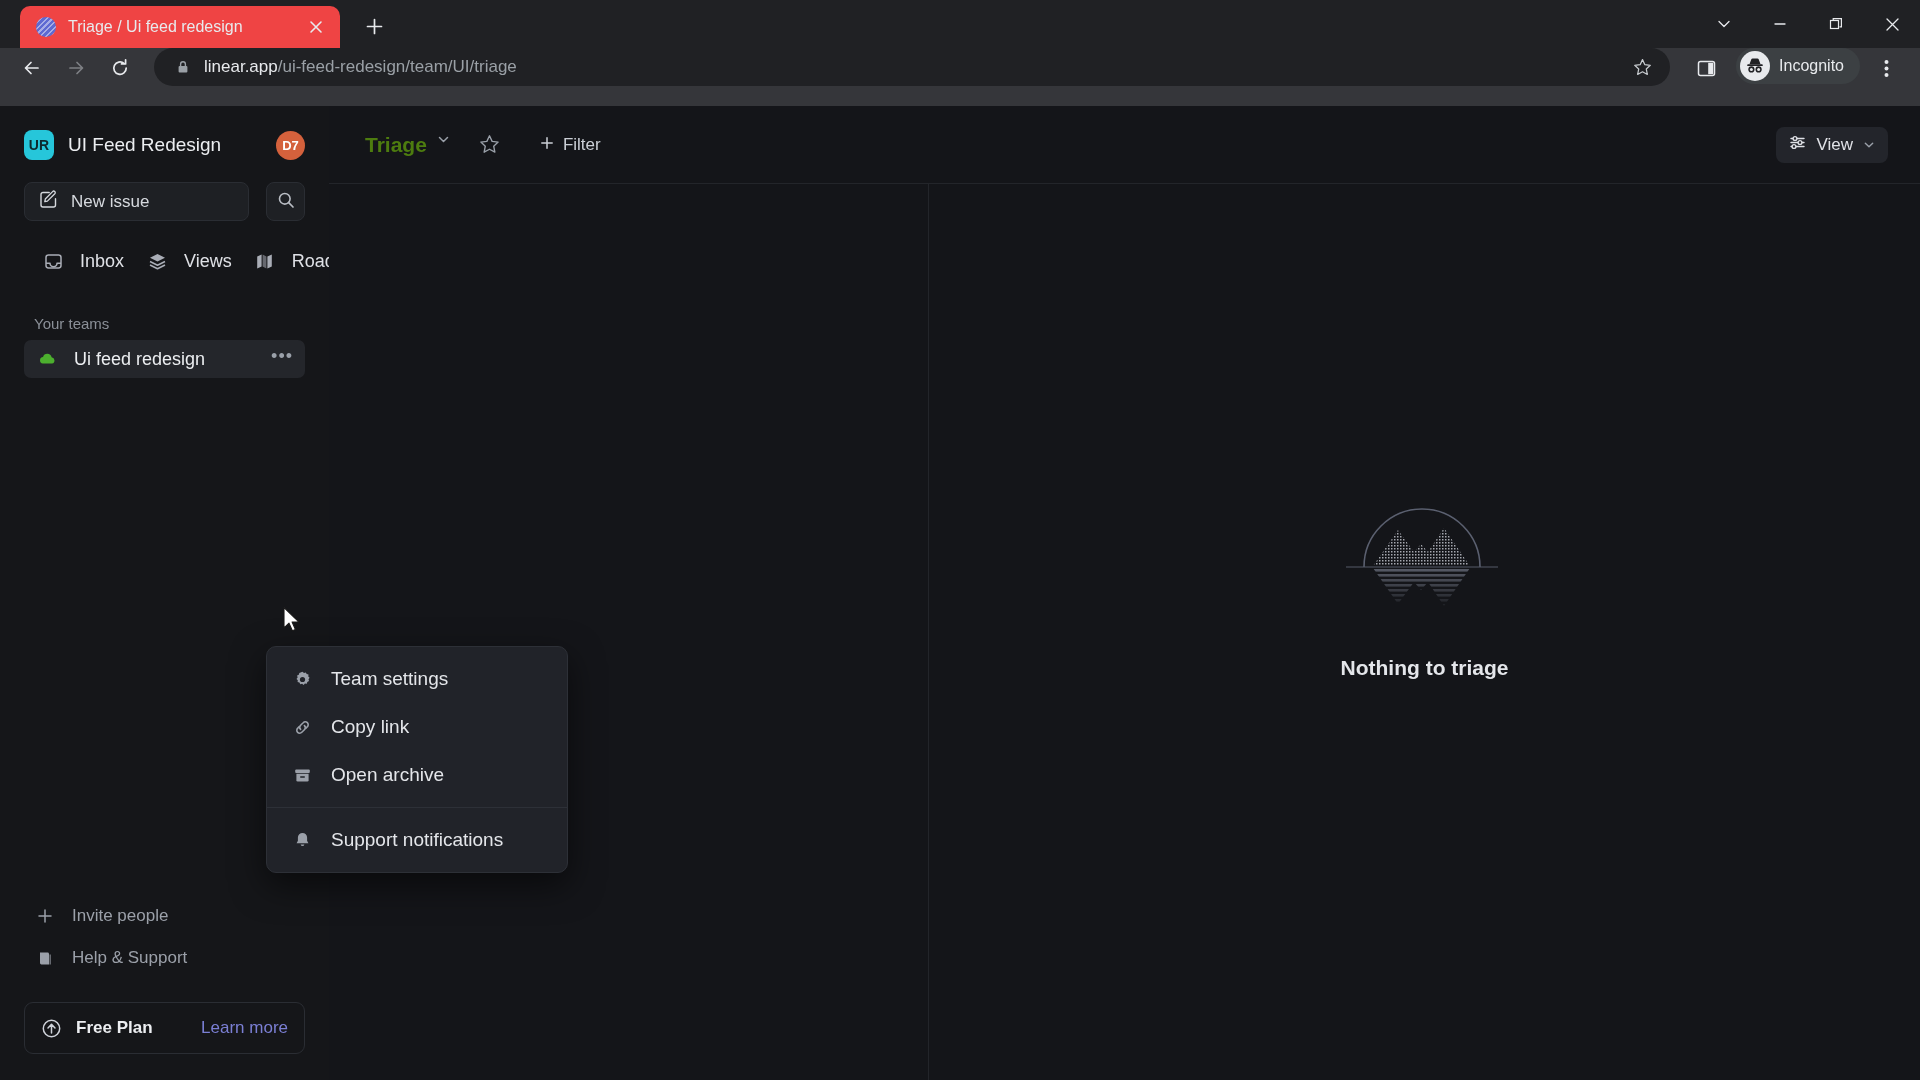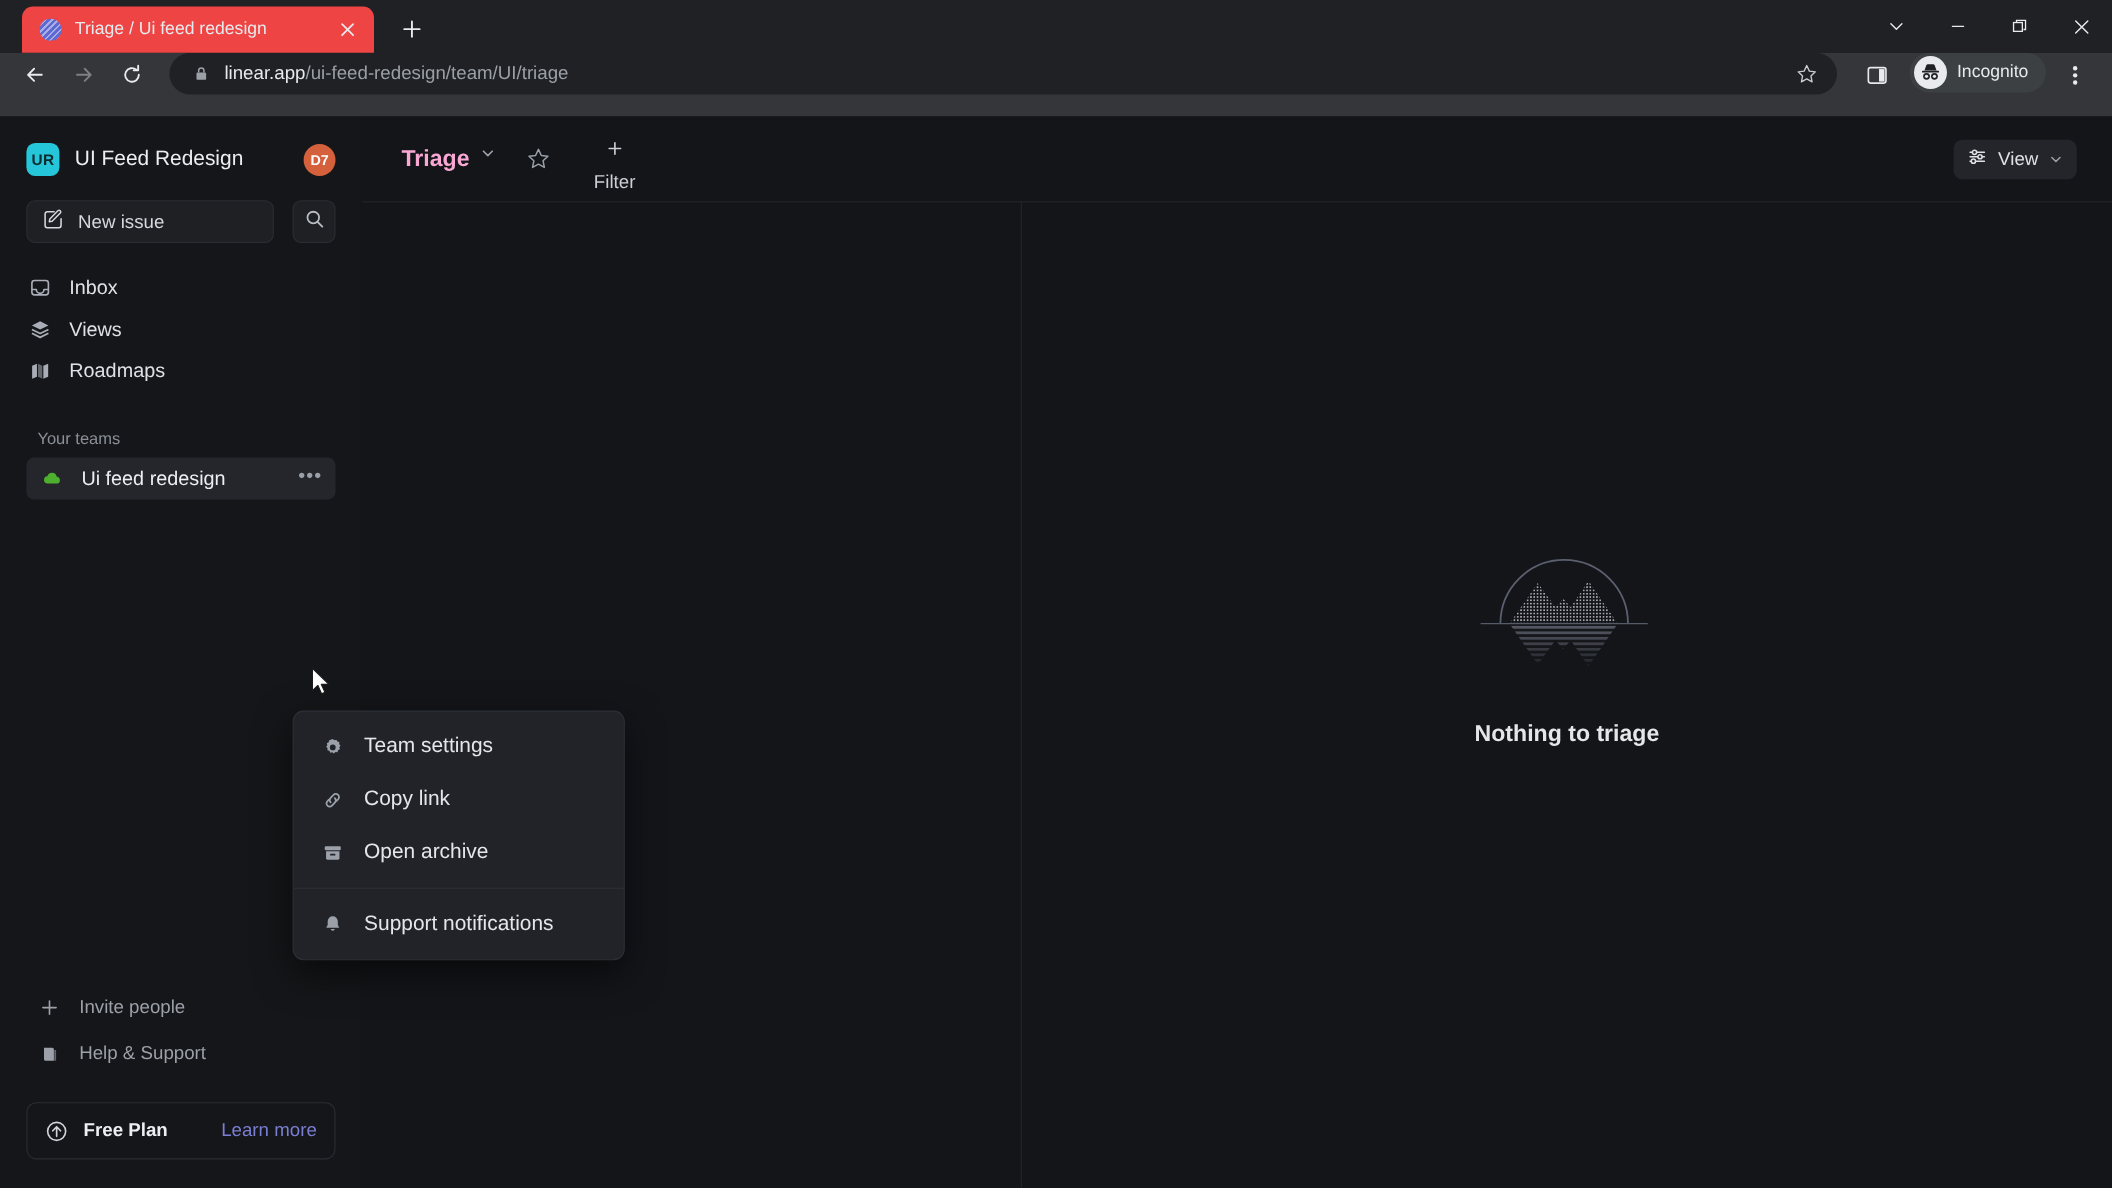--- a/index.html
+++ b/index.html
@@ -102,21 +102,21 @@
   .newissue {
     flex:1; height: 39px; background:#1e2024; border:1px solid #2a2d33; border-radius: 8px;
     display:flex; align-items:center; gap: 13px; padding: 0 14px;
     color:#d6d9de; font-size: 17px;
   }
   .searchbtn {
     width: 39px; height: 39px; background:#1e2024; border:1px solid #2a2d33; border-radius: 8px;
     display:flex;align-items:center;justify-content:center; color:#b9bdc4;
   }
 
-  .navlist { padding: 22px 24px 0 15px; display:flex; flex-direction:column; gap: 2px; }
+  .navlist { padding: 22px 24px 0 32px; display:flex; gap: 2px; }
   .navitem {
     height: 36px; display:flex; align-items:center; gap: 16px; padding: 0 10px;
     border-radius: 7px; color:#dfe1e6; font-size: 18px;
   }
   .navitem .ic { width: 22px; display:flex; align-items:center; justify-content:center; color:#a9adb6; }
 
   .section-label {
     padding: 36px 34px 8px 34px; color:#8b9098; font-size: 15px;
   }
   .teamrow {
@@ -136,27 +136,27 @@
   }
   .plan-name { color:#eceef1; font-size: 17px; font-weight:600; }
   .plan-link { margin-left:auto; color:#7b7fd4; font-size: 17px; }
 
   
   .content { flex:1; display:flex; flex-direction:column; background:#141519; position:relative; }
   .cheader {
     height: 78px; flex:0 0 78px; border-bottom: 1px solid #23252a;
     display:flex; align-items:center; padding: 0 32px 0 36px; gap: 0;
   }
-  .view-title { color:#f9a8d4; font-size: 21px; font-weight: 600; display:flex; align-items:flex-start; gap:10px; }
+  .view-title { color:#4d7c0f; font-size: 21px; font-weight: 600; display:flex; align-items:flex-start; gap:10px; }
   .chev { color:#9aa0a9; display:flex; }
   .star-btn { width: 36px; height:36px; margin-left: 22px; display:flex; align-items:center; justify-content:center; color:#9aa0a9; }
   .filter-btn {
     margin-left: 18px; height: 36px; border-radius: 7px;
     display:flex; align-items:center; gap: 9px; padding: 0 14px;
-    color:#cbcfd6; font-size: 17px; flex-direction: column;
+    color:#cbcfd6; font-size: 17px;
   }
   .view-btn {
     margin-left:auto; height: 36px; background:#23252b; border-radius: 8px;
     display:flex; align-items:center; gap: 10px; padding: 0 13px;
     color:#dfe1e6; font-size: 17px;
   }
 
   .cbody { flex:1; display:flex; position:relative; }
   .left-pane { width: 600px; flex:0 0 600px; border-right:1px solid #23252a; }
   .right-pane { flex:1; display:flex; flex-direction:column; align-items:center; justify-content:center; padding-bottom: 90px; }

